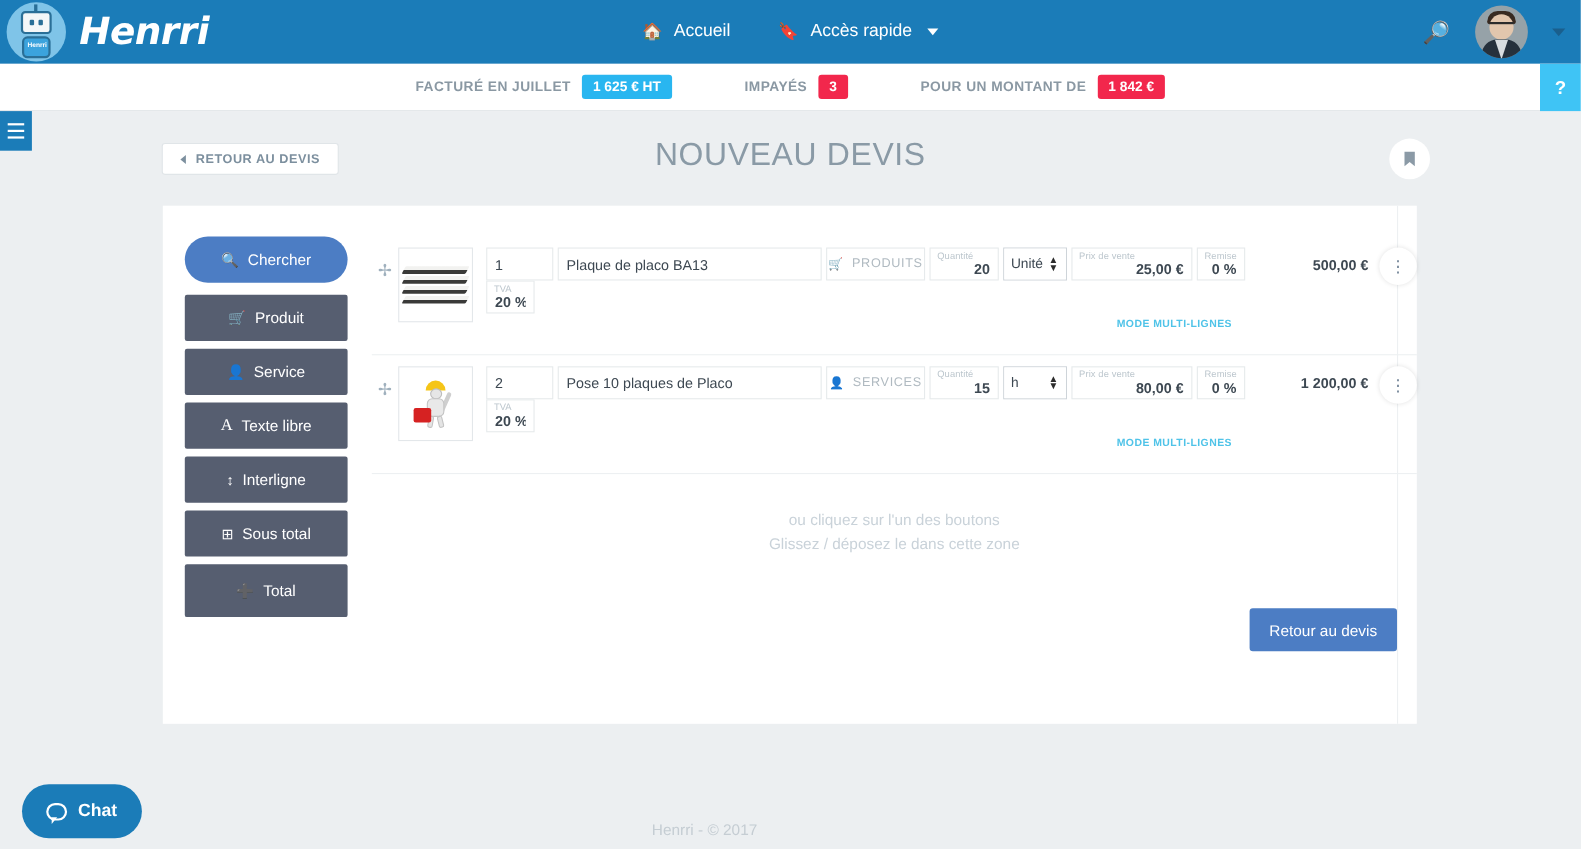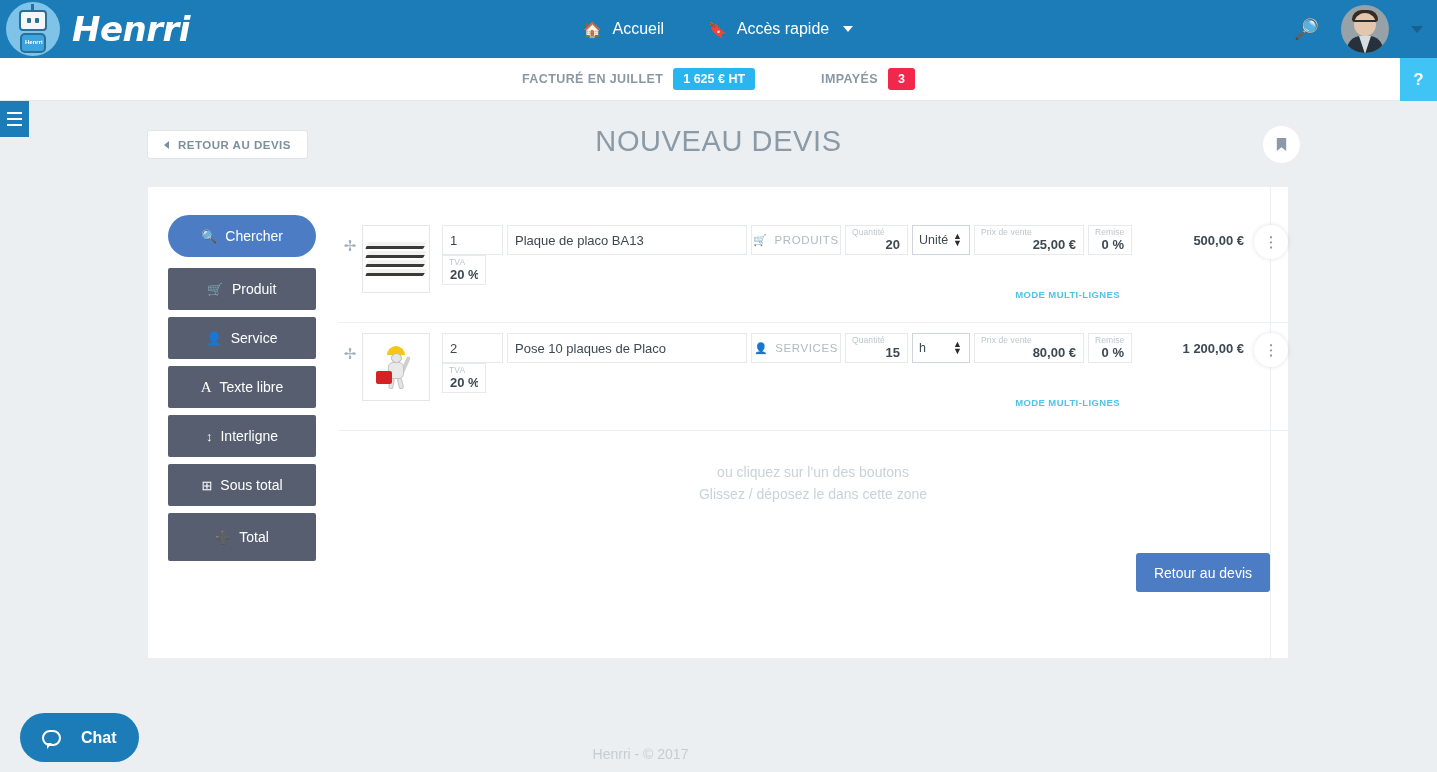--- a/index.html
+++ b/index.html
@@ -393,21 +393,21 @@
     padding: 0 18px; height: 39px;
     font-size: 14px; cursor: pointer;
     font-family: "Liberation Sans", sans-serif;
   }
 
   
   .chat {
     position: absolute; left: 20px; bottom: 10px;
     height: 49px; padding: 0 22px;
     background: #1b7cb8; border-radius: 25px;
-    display: flex; align-items: center; gap: 20px;
+    display: flex; align-items: center; gap: 10px;
     color: #fff; font-size: 16px; font-weight: bold;
     cursor: pointer;
   }
   .chat-bubble {
     width: 19px; height: 16px;
     border: 2px solid #fff; border-radius: 9px;
     position: relative;
   }
   .chat-bubble:after {
     content: ""; position: absolute;
@@ -466,20 +466,24 @@
 </div>
 
 <div class="statsbar">
   <div class="stat">
     <span class="stat-label">FACTURÉ EN JUILLET</span>
     <span class="pill blue">1 625 € HT</span>
   </div>
   <div class="stat">
     <span class="stat-label">IMPAYÉS</span>
     <span class="pill red">3</span>
+  </div>
+  <div class="stat">
+    <span class="stat-label">POUR UN MONTANT DE</span>
+    <span class="pill red">1 842 €</span>
   </div>
 </div>
 <div class="help-btn">?</div>
 
 <div class="hamburger">
   <i></i>
     <i></i>
     <i></i>
 </div>
 

